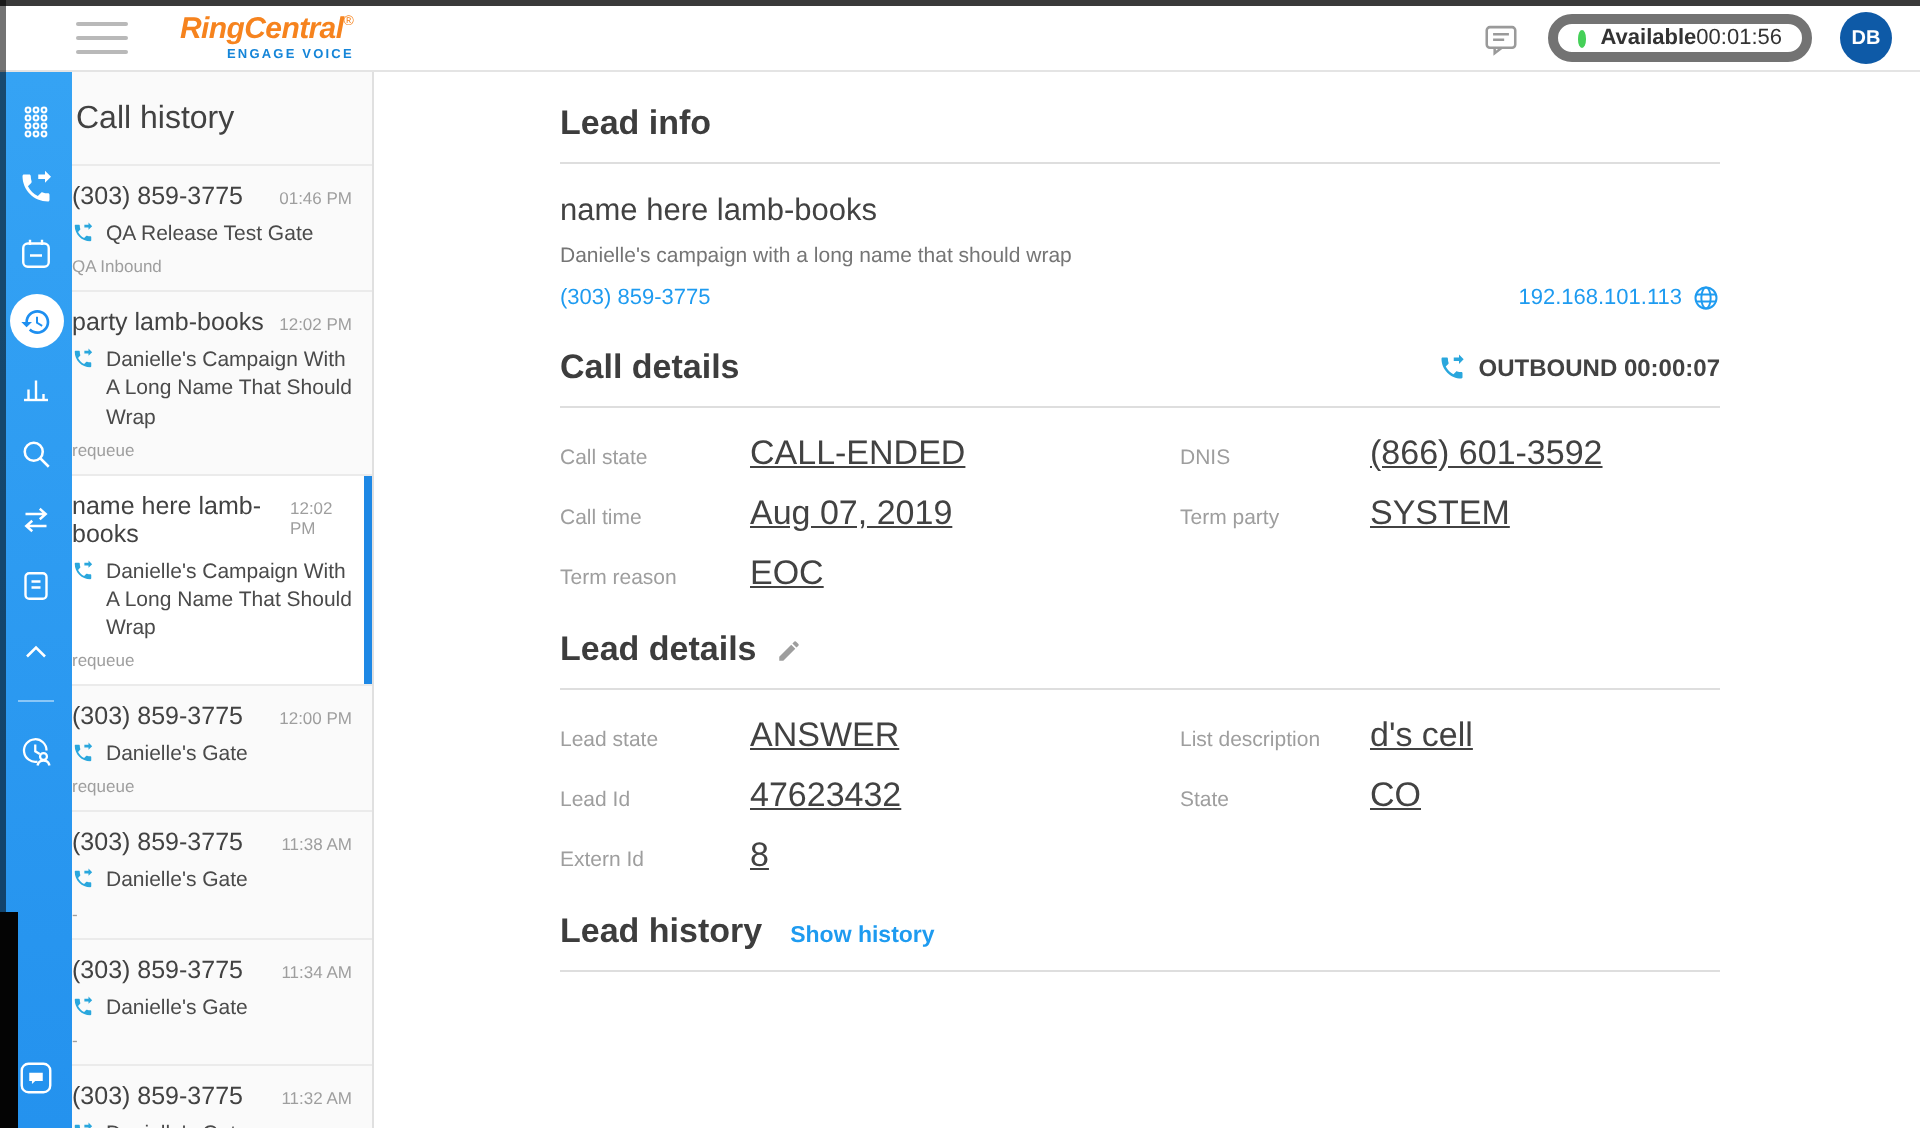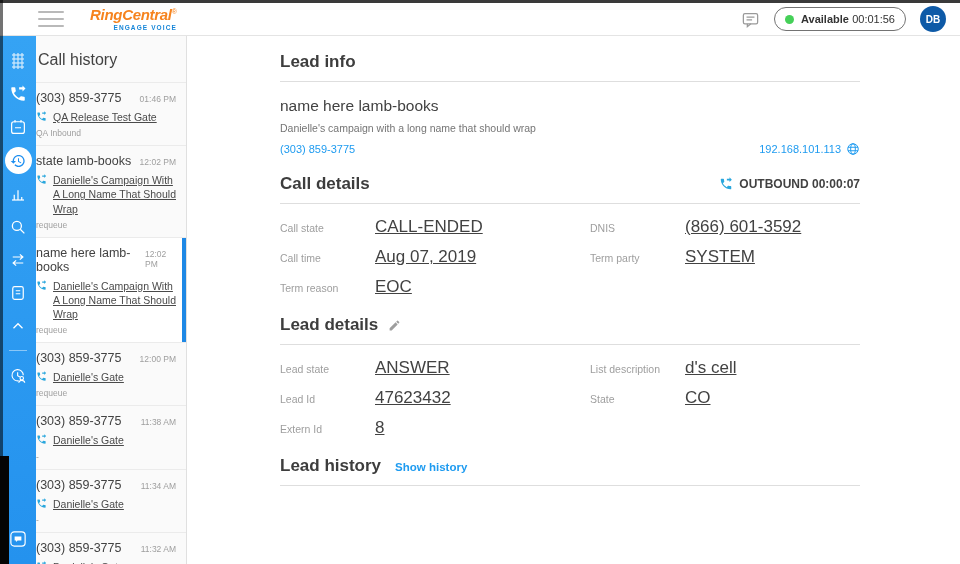--- a/index.html
+++ b/index.html
@@ -13,21 +13,21 @@
             display:flex; align-items:center; z-index:20; }
   .hamburger { width:26px; height:16px; margin-left:38px; display:flex; flex-direction:column;
                justify-content:space-between; cursor:pointer; }
   .hamburger span { display:block; height:2px; background:#b9b9b9; border-radius:1px; }
   .logo { margin-left:26px; line-height:1; }
   .logo-main { font-size:15px; font-weight:bold; font-style:italic; color:#f6831e; letter-spacing:-0.3px; }
   .logo-reg { font-size:7px; color:#f6831e; vertical-align:super; font-style:normal; }
   .logo-sub { font-size:6.5px; font-weight:bold; color:#1585d8; letter-spacing:1.1px; text-align:right; margin-top:2px; }
   .header-right { margin-left:auto; display:flex; align-items:center; gap:14px; margin-right:14px; }
   .status-pill { display:flex; align-items:center; width:132px; height:24px; padding:0 10px;
-                 border:1px solid #737373; border-radius:13px; background:#fff; cursor:pointer; }
+                 border:5px solid #737373; border-radius:13px; background:#fff; cursor:pointer; }
   .status-dot { width:9px; height:9px; border-radius:50%; margin-right:7px; }
   .status-label { font-size:11px; font-weight:bold; color:#333; }
   .status-timer { font-size:11px; color:#333; margin-left:auto; }
   .avatar { width:26px; height:26px; border-radius:50%; color:#fff; font-size:10px; font-weight:bold;
             display:flex; align-items:center; justify-content:center; cursor:pointer; }
 
   
   .sidebar { position:absolute; top:36px; left:0; bottom:0; width:36px;
              background:linear-gradient(180deg,#35a3f4 0%,#2492ee 100%);
              display:flex; flex-direction:column; align-items:center; padding-top:10px; z-index:10; }
@@ -42,21 +42,21 @@
   
   .panel { position:absolute; top:36px; left:26px; bottom:0; width:161px; background:#fafafa;
            border-right:1px solid #e0e0e0; overflow:hidden; }
   .panel-title { font-size:16px; color:#424242; padding:15px 12px 13px 12px; }
   .ch-item { position:relative; padding:8px 10px 7px 10px; border-top:1px solid #ebebeb; cursor:pointer; }
   .ch-item.selected { background:#fff; }
   .ch-item.selected::after { content:""; position:absolute; top:0; right:0; bottom:0; width:4px; background:#1e88e5; }
   .ch-row1 { display:flex; justify-content:space-between; align-items:baseline; }
   .ch-title { font-size:12.5px; color:#424242; }
   .ch-time { font-size:8.5px; color:#9e9e9e; }
-  .ch-row2 { position:relative; margin-top:5px; padding-left:17px; font-size:10.5px; color:#4a4a4a; line-height:1.35;text-decoration:underline; }
+  .ch-row2 { position:relative; margin-top:5px; padding-left:17px; font-size:10.5px; color:#4a4a4a; line-height:1.35; }
   .ch-row2 svg { position:absolute; left:0; top:1px; width:11px; height:11px; }
   .ch-note { margin-top:4px; font-size:8.5px; color:#9e9e9e; }
 
   
   .main { position:absolute; top:36px; left:198px; right:0; bottom:0; background:#fff;
           padding:16px 100px 0 82px; overflow:hidden; }
   .sec-head { display:flex; align-items:center; font-size:17px; color:#3d3d3d;font-weight:bold; }
   .sec-head .right { margin-left:auto; display:flex; align-items:center; gap:6px; font-size:12px; color:#424242; }
   hr.div { border:none; border-top:1px solid #dedede; margin-top:9px; }
   .lead-name { font-size:15.5px; color:#424242; margin-top:15px; }
@@ -199,21 +199,21 @@
               <path d="M6.62 10.79c1.44 2.83 3.76 5.14 6.59 6.59l2.2-2.21c.27-.27.67-.36 1.02-.24 1.12.37 2.33.57 3.57.57.55 0 1 .45 1 1V20c0 .55-.45 1-1 1-9.39 0-17-7.61-17-17 0-.55.45-1 1-1h3.5c.55 0 1 .45 1 1 0 1.25.2 2.45.57 3.57.11.35.03.74-.25 1.02l-2.2 2.2z"></path>
               <path d="M18 8.5l4-4L18 .5v2.5h-4.5v3H18z"></path>
             </svg>
             <span>QA Release Test Gate</span>
           </div>
           <div class="ch-note">QA Inbound</div>
         </div>
 
         <div class="ch-item">
           <div class="ch-row1">
-            <span class="ch-title">state lamb-books</span>
+            <span class="ch-title">party lamb-books</span>
             <span class="ch-time">12:02 PM</span>
           </div>
           <div class="ch-row2">
             <svg viewBox="0 0 24 24" fill="#2aa7dd">
               <path d="M6.62 10.79c1.44 2.83 3.76 5.14 6.59 6.59l2.2-2.21c.27-.27.67-.36 1.02-.24 1.12.37 2.33.57 3.57.57.55 0 1 .45 1 1V20c0 .55-.45 1-1 1-9.39 0-17-7.61-17-17 0-.55.45-1 1-1h3.5c.55 0 1 .45 1 1 0 1.25.2 2.45.57 3.57.11.35.03.74-.25 1.02l-2.2 2.2z"></path>
               <path d="M18 8.5l4-4L18 .5v2.5h-4.5v3H18z"></path>
             </svg>
             <span>Danielle's Campaign With A Long Name That Should Wrap</span>
           </div>
           <div class="ch-note">requeue</div>

